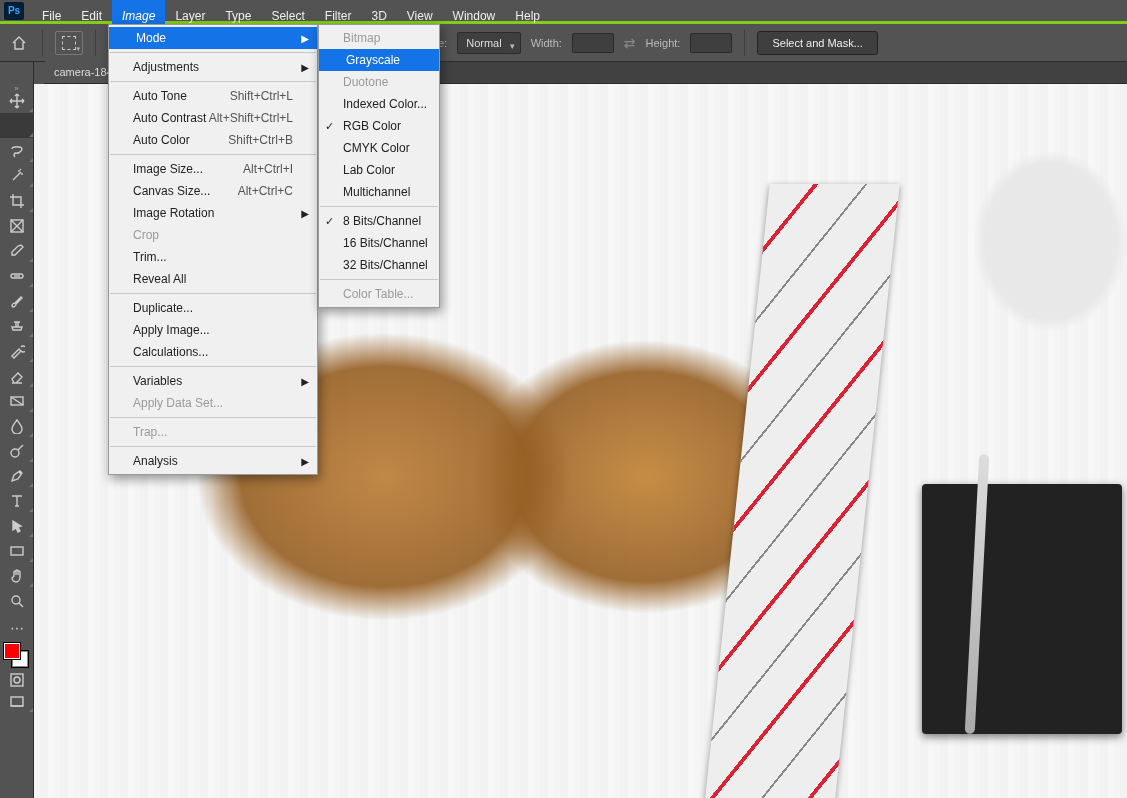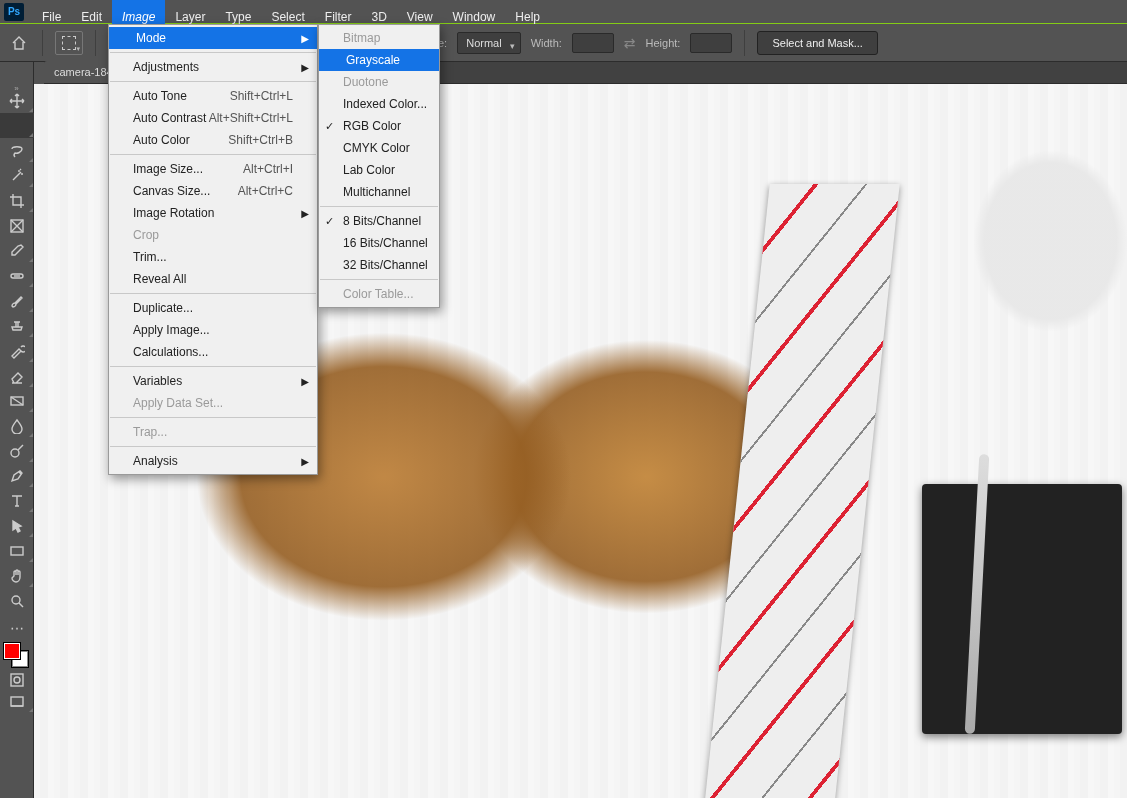--- a/index.html
+++ b/index.html
@@ -1,18 +1,18 @@
 <!DOCTYPE html>
 <html><head>
 <meta charset="utf-8">
 <style>
   * { box-sizing: border-box; margin: 0; padding: 0; font-family: "Segoe UI", Tahoma, sans-serif; }
   html, body { width: 1127px; height: 798px; overflow: hidden; background:#535353; color:#ddd; font-size:12px; }
   
-  .menubar { height:24px; background:#535353; display:flex; align-items:center; padding:0 4px; border-bottom:1px solid #84cc16;}
+  .menubar { height:24px; background:#535353; display:flex; align-items:center; padding:0 4px; border-bottom:3px solid #84cc16;}
   .menubar .ps-logo { width:20px; height:18px; background:#001e36; color:#31a8ff; font-size:10px; font-weight:bold; display:flex; align-items:center; justify-content:center; border-radius:2px; margin-right:8px;}
   .menubar .mitem { padding:6px 10px; height:26px; line-height:24px; color:#eee; cursor:default;}
   .menubar .mitem.active { background:#1473e6; color:#fff;font-style:italic;}
   
   .optbar { height:38px; background:#535353; border-bottom:1px solid #2c2c2c; display:flex; align-items:center; padding:0 8px; gap:10px;}
   .optbar .home-icon { width:22px; height:22px; display:flex; align-items:center; justify-content:center;}
   .optbar .sel-icon { width:28px; height:24px; border:1px solid #777; border-radius:2px; display:flex; align-items:center; justify-content:center; position:relative;}
   .optbar .dashed { width:14px; height:14px; border:1px dashed #ccc;}
   .optbar .dd-arrow { position:absolute; right:2px; bottom:1px; font-size:7px; color:#bbb;}
   .optbar .sep { width:1px; height:26px; background:#3f3f3f; margin:0 2px;}

